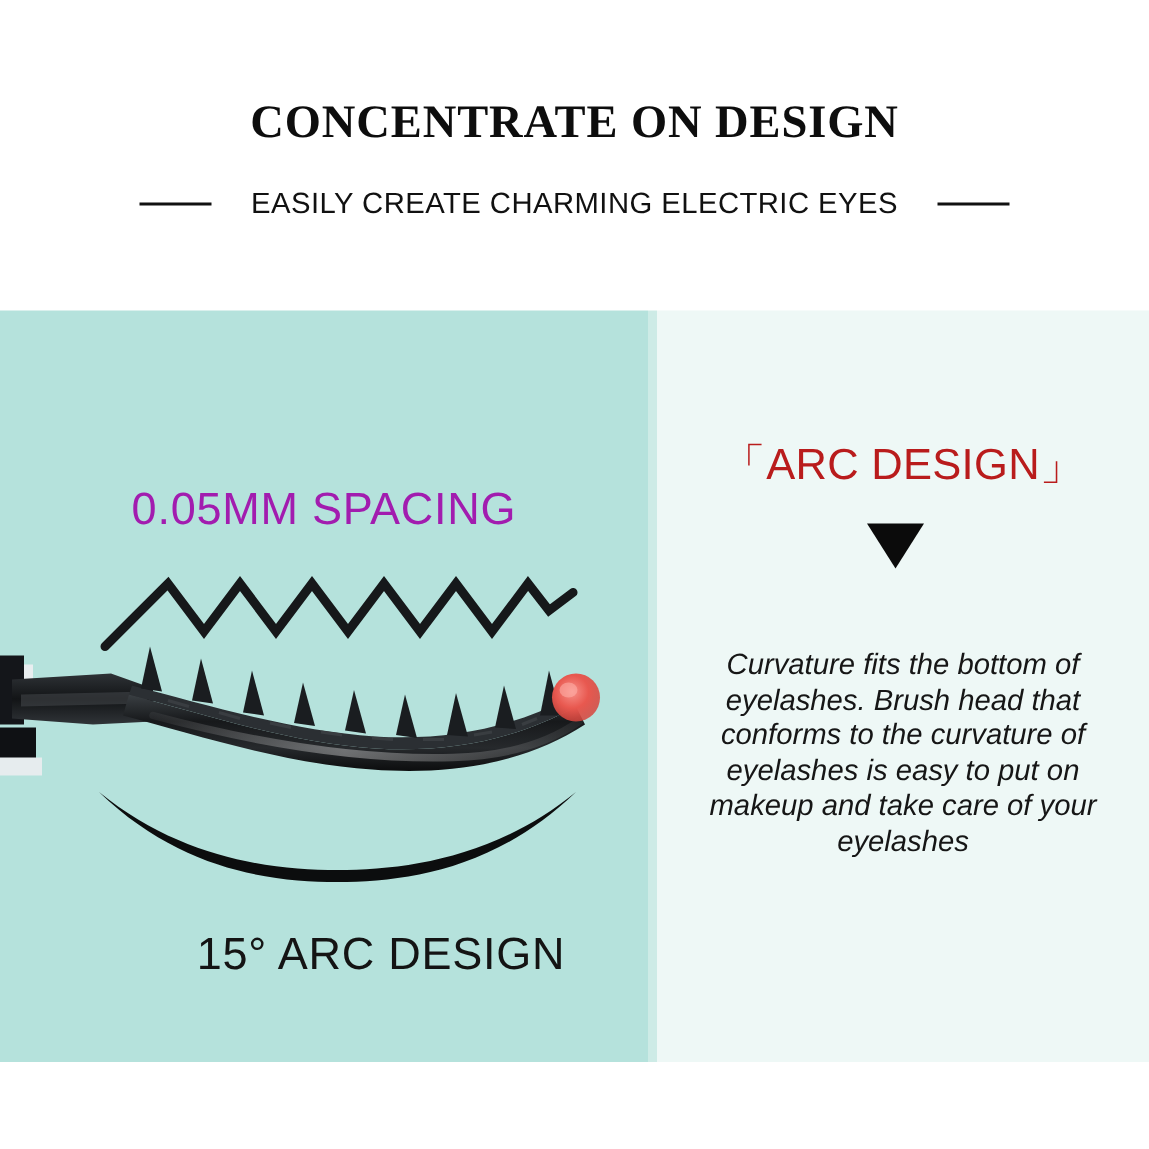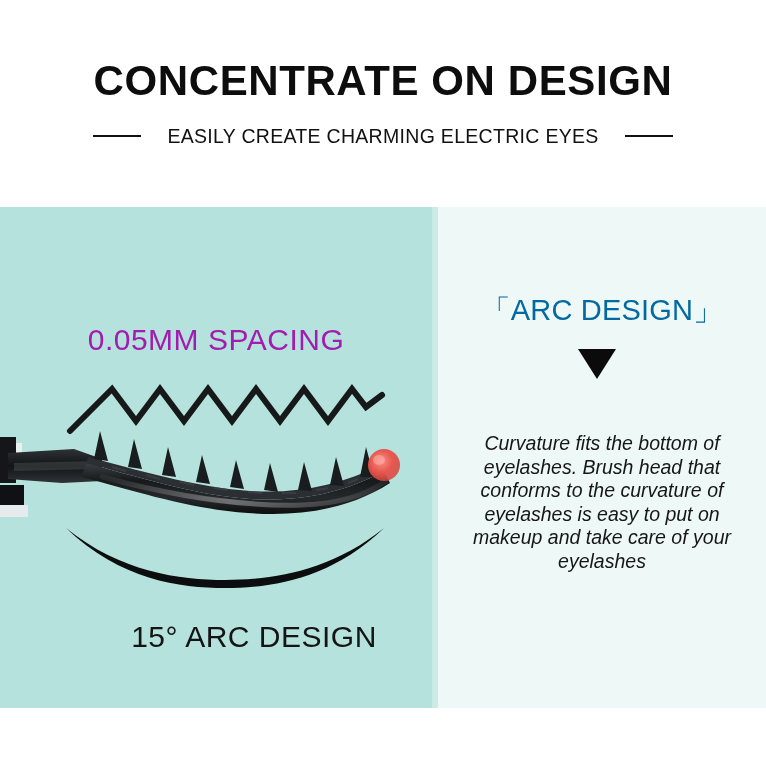--- a/index.html
+++ b/index.html
@@ -24,26 +24,27 @@
     width: 766px;
     height: 207px;
     background: #ffffff;
   }
   .main-title {
     position: absolute;
     left: 0;
     top: 58px;
     width: 766px;
     text-align: center;
-    font-size: 42px;
+    font-size: 31px;
     font-weight: bold;
     letter-spacing: 0.6px;
     color: #0d0d0d;
     line-height: 46px;
     white-space: nowrap;
+    font-family: Liberation Serif, serif;
   }
   .subtitle-row {
     position: absolute;
     left: 0;
     top: 124px;
     width: 766px;
     display: flex;
     align-items: center;
     justify-content: center;
     gap: 26px;
@@ -146,21 +147,21 @@
   }
 
   
   .arc-heading {
     position: absolute;
     left: 0;
     top: 85px;
     width: 328px;
     text-align: center;
     font-size: 29px;
-    color: #0369a1;
+    color: #b91c1c;
     white-space: nowrap;
     line-height: 36px;
     letter-spacing: 0.2px;
   }
   .arrow-down {
     position: absolute;
     left: 140px;
     top: 142px;
     width: 0;
     height: 0;

